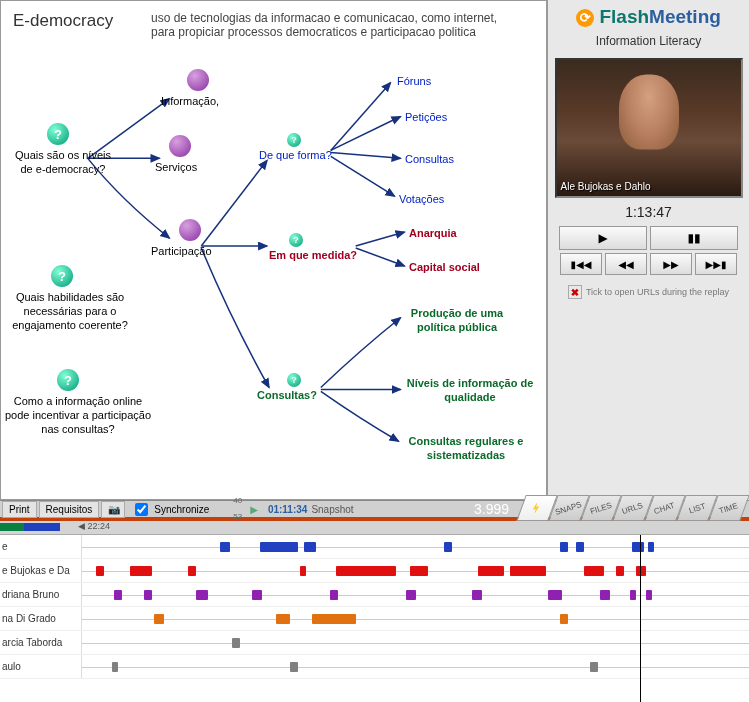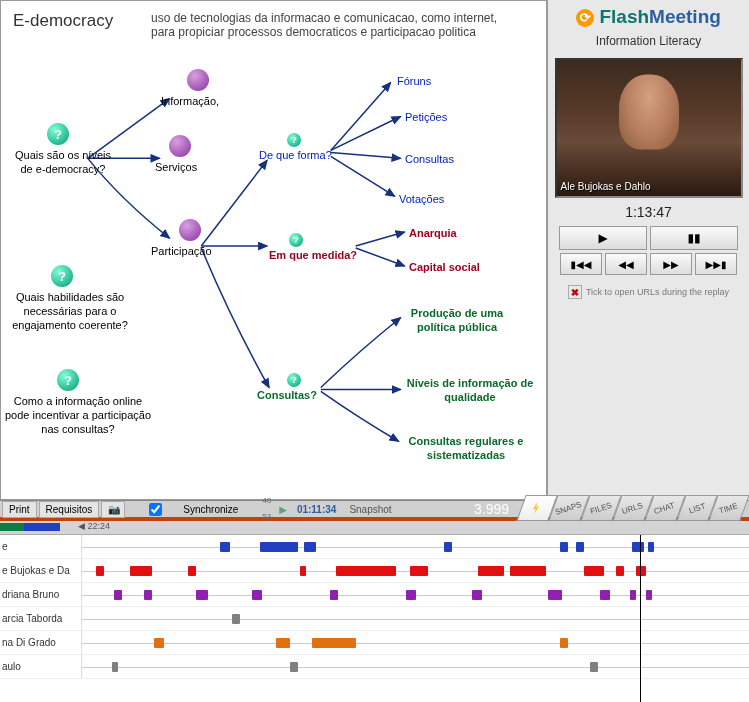--- a/index.html
+++ b/index.html
@@ -34,23 +34,23 @@
 .subtitle{position:absolute;left:150px;top:10px;font-size:12px;color:#444;width:360px;text-align:left}
 .icon{width:22px;height:22px;border-radius:50%;display:inline-block;position:absolute}
 .ico-q{background:radial-gradient(circle at 35% 30%,#7fffd4,#009977);color:#fff;display:flex;align-items:center;justify-content:center;font-weight:bold;font-size:13px}
 .ico-q::after{content:"?"}
 .ico-qs{width:14px;height:14px;font-size:9px}
 .ico-p{background:radial-gradient(circle at 35% 30%,#d8a0e0,#8830a0)}
 .svg-layer{position:absolute;left:0;top:0;width:100%;height:100%;pointer-events:none}
 .bottom{height:202px;display:flex;flex-direction:column;background:#c8c8c8;border-top:1px solid #888}
 .bar1{height:20px;display:flex;align-items:center;background:#d0d0d0;border-bottom:4px solid #c2410c;font-size:10px;position:relative}
 .tool{padding:2px 6px;border:1px solid #aaa;background:#e4e4e4;margin-left:2px;font-size:10px;cursor:pointer}
-.sync{margin-left:24px;display:flex;align-items:center;gap:21px;font-size:10px}
+.sync{margin-left:10px;display:flex;align-items:center;gap:6px;font-size:10px}
 .snaptime{color:#2a5fa0;font-weight:bold;margin-left:10px}
-.snaplabel{color:#555;margin-left:13px}
+.snaplabel{color:#555;margin-left:4px}
 .tabs{position:absolute;right:4px;top:-6px;display:flex;gap:0}
 .tab{width:32px;height:26px;background:linear-gradient(#e8e8e8,#ccc);border:1px solid #999;transform:skewX(-20deg);display:flex;align-items:center;justify-content:center;cursor:pointer}
 .tab span{transform:skewX(20deg) rotate(-18deg);font-size:8px;color:#555}
 .tab.active{background:linear-gradient(#fff,#eee)}
 .timerow{height:14px;background:#d4d4d4;border-bottom:1px solid #aaa;position:relative;font-size:9px;color:#666}
 .tracks{flex:1;background:#fff;position:relative;overflow:hidden}
 .track{height:24px;border-bottom:1px solid #eee;position:relative;display:flex;align-items:center}
 .tlabel{position:absolute;left:0;width:82px;font-size:10px;color:#333;padding-left:2px;background:#fff;height:100%;display:flex;align-items:center;border-right:1px solid #ddd;z-index:2}
 .tline{position:absolute;left:82px;right:0;height:1px;background:#ccc;top:50%}
 .seg{position:absolute;height:10px;top:50%;transform:translateY(-50%);border-radius:1px}
@@ -254,33 +254,33 @@
         <div class="seg" style="left: 252px; width: 10px; background: rgb(144, 32, 176);"></div>
         <div class="seg" style="left: 330px; width: 8px; background: rgb(144, 32, 176);"></div>
         <div class="seg" style="left: 406px; width: 10px; background: rgb(144, 32, 176);"></div>
         <div class="seg" style="left: 472px; width: 10px; background: rgb(144, 32, 176);"></div>
         <div class="seg" style="left: 548px; width: 14px; background: rgb(144, 32, 176);"></div>
         <div class="seg" style="left: 600px; width: 10px; background: rgb(144, 32, 176);"></div>
         <div class="seg" style="left: 630px; width: 6px; background: rgb(144, 32, 176);"></div>
         <div class="seg" style="left: 646px; width: 6px; background: rgb(144, 32, 176);"></div>
       </div>
       <div class="track">
-        <div class="tlabel">arcia Taborda</div>
-        <div class="tline"></div>
-        <div class="seg" style="left: 232px; width: 8px; background: rgb(128, 128, 128);"></div>
-      </div>
-      <div class="track">
         <div class="tlabel">na Di Grado</div>
         <div class="tline"></div>
         <div class="seg" style="left: 154px; width: 10px; background: rgb(224, 112, 16);"></div>
         <div class="seg" style="left: 276px; width: 14px; background: rgb(224, 112, 16);"></div>
         <div class="seg" style="left: 312px; width: 44px; background: rgb(224, 112, 16);"></div>
         <div class="seg" style="left: 560px; width: 8px; background: rgb(224, 112, 16);"></div>
       </div>
       <div class="track">
+        <div class="tlabel">arcia Taborda</div>
+        <div class="tline"></div>
+        <div class="seg" style="left: 232px; width: 8px; background: rgb(128, 128, 128);"></div>
+      </div>
+      <div class="track">
         <div class="tlabel">aulo</div>
         <div class="tline"></div>
         <div class="seg" style="left: 112px; width: 6px; background: rgb(128, 128, 128);"></div>
         <div class="seg" style="left: 290px; width: 8px; background: rgb(128, 128, 128);"></div>
         <div class="seg" style="left: 590px; width: 8px; background: rgb(128, 128, 128);"></div>
       </div>
     </div>
 </div>
 
 </body></html>

